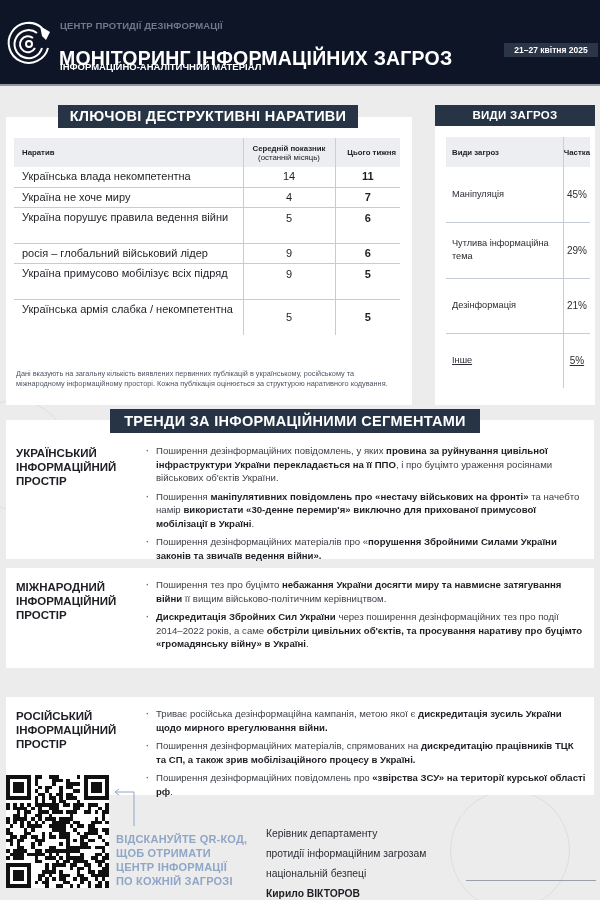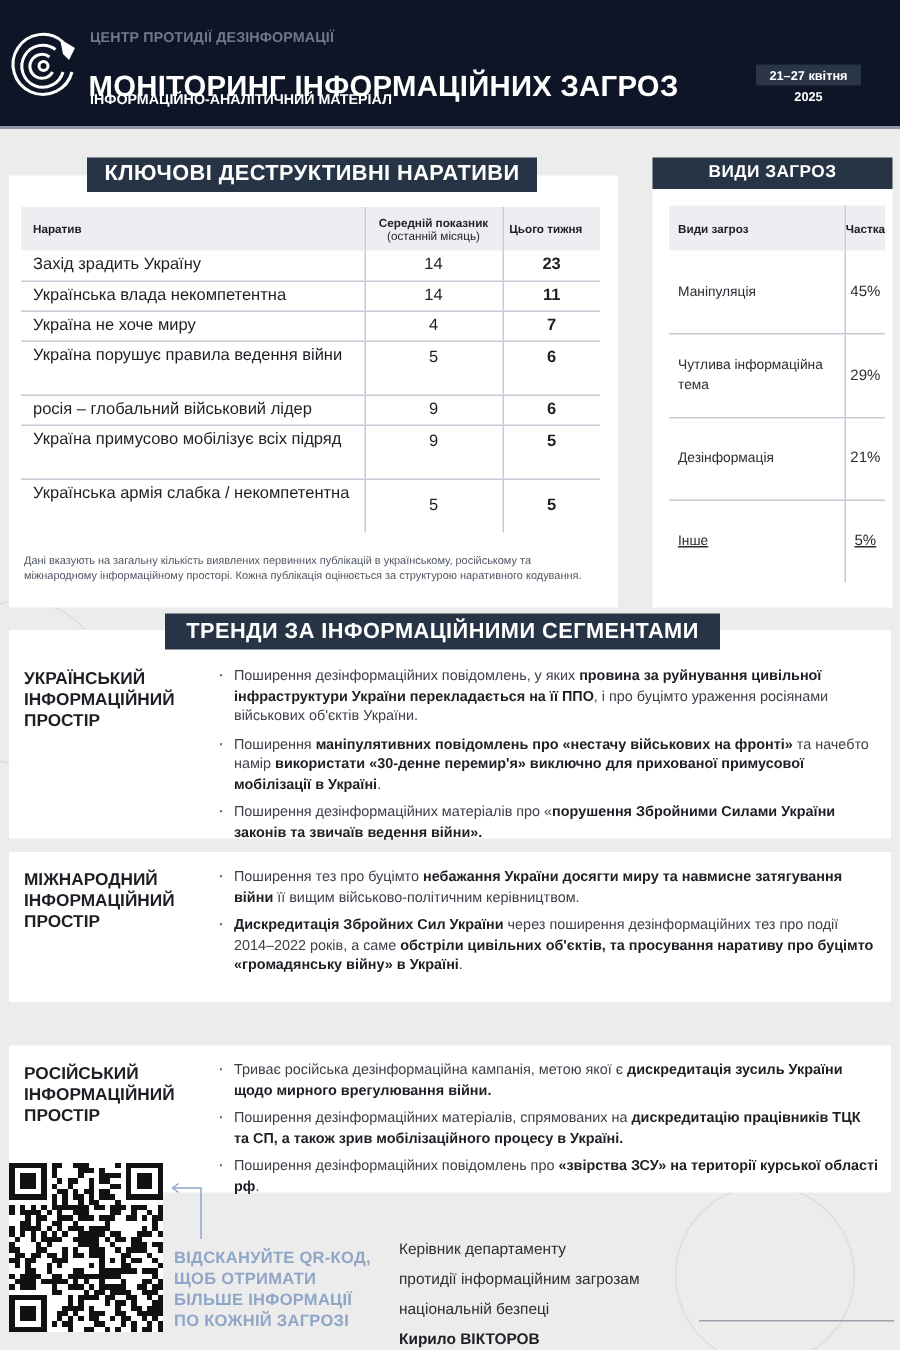--- a/index.html
+++ b/index.html
@@ -14,42 +14,42 @@
   .header {
     position: absolute; left: 0; top: 0; width: 600px; height: 86px;
     background: #0d1526;
     border-bottom: 2px solid #8e97a3;
   }
   .logo { position: absolute; left: 4px; top: 18px; width: 50px; height: 50px; }
   .org { position: absolute; left: 60px; top: 20px; font-size: 9.5px; font-weight: bold; color: #6e7a8c; letter-spacing: 0.1px; }
   .subtitle { position: absolute; left: 60px; top: 36px; font-size: 9.5px; font-weight: bold; color: #ffffff; margin-top: 25px; }
   .title { position: absolute; left: 59px; top: 47px; font-size: 19.5px; font-weight: bold; color: #ffffff; letter-spacing: 0.2px; }
   .date-badge {
-    position: absolute; left: 504px; top: 43px; width: 70px; height: 14px;
+    position: absolute; left: 504px; top: 43px; width: 94px; height: 14px;
     background: #2a3547; color: #ffffff; font-size: 8.5px; font-weight: bold;
     text-align: center; line-height: 14px;
   }
   
   .panel { position: absolute; background: #ffffff; }
   .section-title {
     position: absolute; background: #263445; color: #ffffff; font-weight: bold;
     text-align: center; letter-spacing: 0.3px;
   }
   
   .narr-panel { left: 6px; top: 117px; width: 406px; height: 288px; }
   .narr-title { left: 58px; top: 105px; width: 300px; height: 23px; font-size: 14.5px; line-height: 23px; }
   table { border-collapse: collapse; }
   .narr-table { position: absolute; left: 14px; top: 138px; width: 386px; }
   .narr-table th {
     background: #eceef1; font-size: 7.8px; font-weight: bold; color: #1d1f24;
     height: 29px; vertical-align: middle; padding: 0 4px;
   }
   .narr-table th.c1 { text-align: left; padding-left: 8px; width: 229px; }
   .narr-table th.c2 { text-align: center; width: 92px; border-left: 1px solid #c9cfd8; }
-  .narr-table th.c3 { text-align: left; border-left: 1px solid #c9cfd8; }
+  .narr-table th.c3 { text-align: right; border-left: 1px solid #c9cfd8; }
   .narr-table th .sub { font-weight: normal; display: block; }
   .narr-table td {
     font-size: 11px; border-bottom: 1px solid #c6ccd6; vertical-align: top; padding: 3px 4px 3px 8px;
     line-height: 13px;
   }
   .narr-table td.c2 { text-align: center; border-left: 1px solid #c6ccd6; padding-left: 4px; }
   .narr-table td.c3 { text-align: center; border-left: 1px solid #c6ccd6; font-weight: bold; padding-left: 4px; }
   .narr-table tr.single td { height: 20px; }
   .narr-table tr.double td { height: 36px; }
   .narr-table tr.double td.c2, .narr-table tr.double td.c3 { vertical-align: top; padding-top: 4px; }
@@ -118,25 +118,20 @@
     <tr>
       <th class="c1">Наратив</th>
       <th class="c2">
         <span>Середній показник</span>
         <span class="sub">(останній місяць)</span>
       </th>
       <th class="c3">Цього тижня</th>
     </tr>
   </thead>
   <tbody>
-    <tr class="single">
-      <td>Захід зрадить Україну</td>
-      <td class="c2">14</td>
-      <td class="c3">23</td>
-    </tr>
     <tr class="single">
       <td>Українська влада некомпетентна</td>
       <td class="c2">14</td>
       <td class="c3">11</td>
     </tr>
     <tr class="single">
       <td>Україна не хоче миру</td>
       <td class="c2">4</td>
       <td class="c3">7</td>
     </tr>
@@ -619,21 +614,21 @@
       <rect x="2" y="27" width="3" height="3"></rect>
     </g>
 </svg>
 <svg class="qr-arrow" viewBox="0 0 24 38">
   <path d="M22 38 L22 4 L4 4" fill="none" stroke="#8fa6c6" stroke-width="1"></path>
   <path d="M7 1 L3 4 L7 7" fill="none" stroke="#8fa6c6" stroke-width="1"></path>
 </svg>
 <div class="qr-text">
   <div>ВІДСКАНУЙТЕ QR-КОД,</div>
   <div>ЩОБ ОТРИМАТИ</div>
-  <div>БІЛЬШЕ ІНФОРМАЦІЇ</div>
+  <div>ЦЕНТР ІНФОРМАЦІЇ</div>
   <div>ПО КОЖНІЙ ЗАГРОЗІ</div>
 </div>
 <div class="sign">
   <div>Керівник департаменту</div>
   <div>протидії інформаційним загрозам</div>
   <div>національній безпеці</div>
   <div class="name">Кирило ВІКТОРОВ</div>
 </div>
 <div class="sign-line"></div>
 

